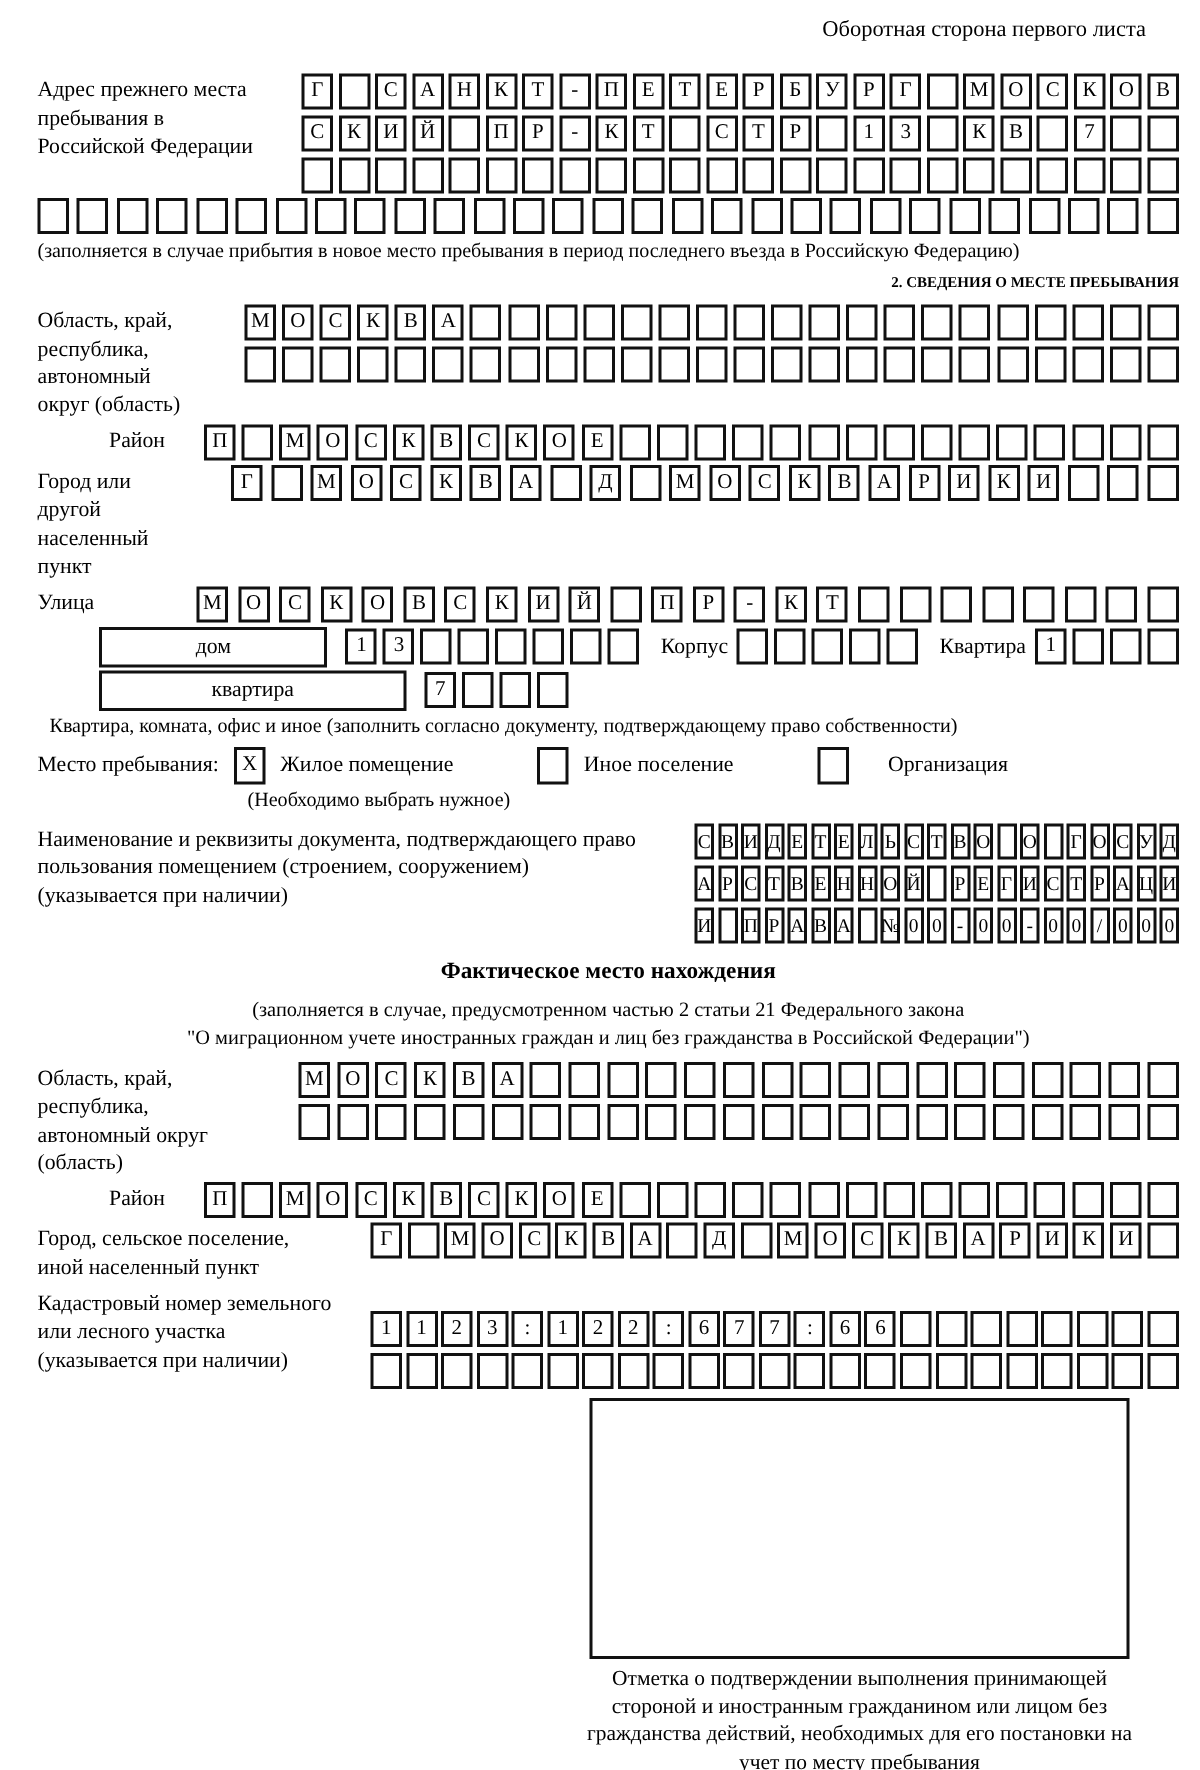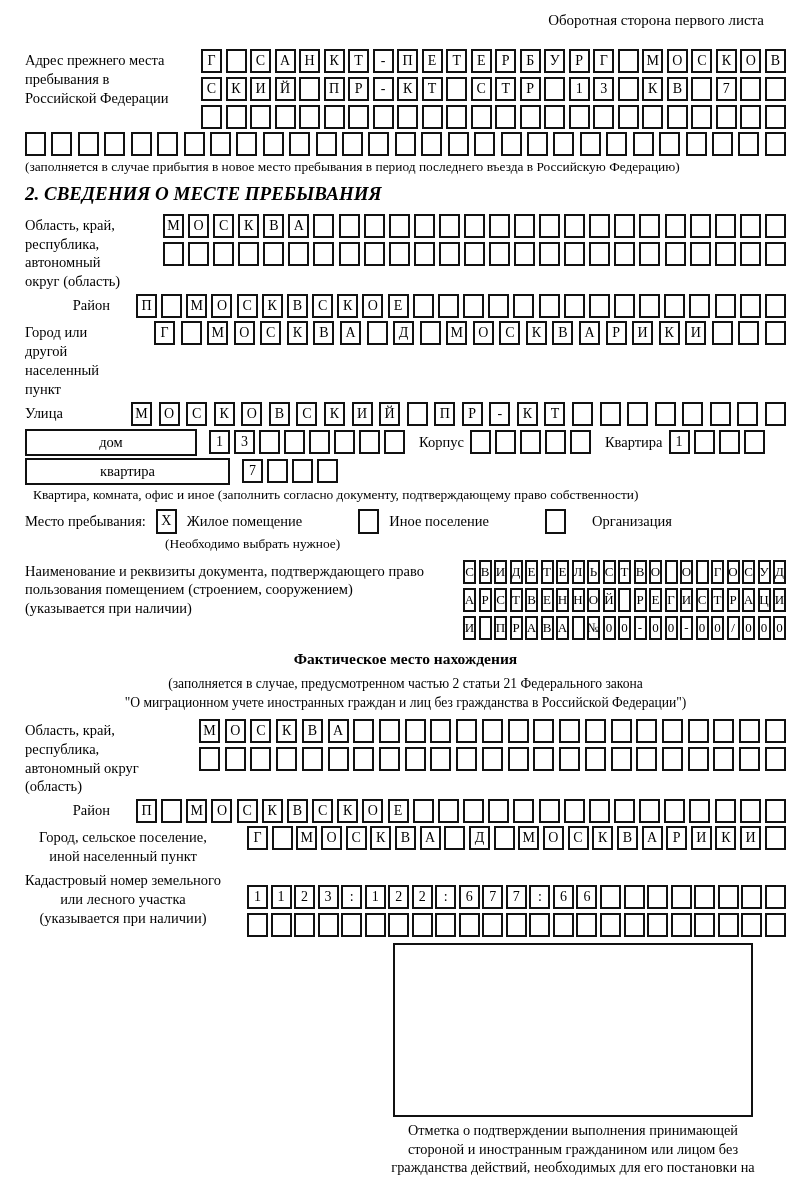--- a/index.html
+++ b/index.html
@@ -2,34 +2,34 @@
 <html><head>
 <meta charset="utf-8">
 <style>
   html,body{margin:0;padding:0;background:#fff;color:#000;}
   body{width:800px;height:1180px;font-family:"Liberation Serif","DejaVu Serif",serif;-webkit-font-smoothing:antialiased;}
   .page{box-sizing:border-box;width:800px;height:1180px;padding:12px 14px 0 25px;overflow:hidden;}
   .corner{ text-align:right;font-size:15px;padding-right:22px;margin-bottom:20px;}
   .field{display:flex;align-items:flex-start;margin-bottom:3px;gap:26px;}
   .label{font-size:14.5px;line-height:1.3;flex:0 0 auto;padding-top:2px;}
   .w150{width:150px;} .w112{width:112px;} .w85{width:85px;text-align:right;} .w100{width:103px;}
-  .w80{width:80px;} .w148{width:148px;} .w196{width:196px;text-align:center;} .w410{width:412px;padding-right:8px;box-sizing:border-box;}
+  .w80{width:80px;} .w148{width:148px;} .w196{width:196px;} .w410{width:412px;padding-right:8px;box-sizing:border-box;}
   .rows{flex:1 1 auto;min-width:0;}
   .boxrow{display:flex;justify-content:space-between;margin-bottom:4px;}
   .cell{box-sizing:border-box;width:21px;height:24px;border:2px solid #111;
         display:flex;align-items:center;justify-content:center;
         font-size:14px;line-height:1;background:#fff;}
   .small .cell{width:13px;height:24px;border-width:2px;font-size:13px;}
   .fullrow{margin-bottom:3px;}
   .note{font-size:13.4px;line-height:1.25;}
   .center{text-align:left;}
-  .h2{font-size:19px;font-weight:bold;text-align:left;margin:7px 0 9px 0;font-style:italic;}
+  .h2{font-size:10px;font-weight:bold;text-align:right;margin:7px 0 9px 0;}
   .h3{font-size:15.5px;font-weight:bold;text-align:center;margin:10px 0 6px 0;}
   .inline-row{display:flex;align-items:center;margin-bottom:2px;}
-  .rect{box-sizing:border-box;height:27px;border:2px solid #111;display:flex;align-items:center;justify-content:center;font-size:14.5px;background:#fff;}
+  .rect{box-sizing:border-box;height:27px;border:2px solid #111;display:flex;align-items:center;justify-content:center;font-size:14.5px;background:#fff;margin-left:41px;}
   .rect-dom{width:172px;margin-right:12px;}
   .rect-kv{width:205px;margin-right:12px;}
   .cellgroup{display:flex;gap:4px;}
   .mid-label{font-size:14.5px;margin:0 6px 0 14px;}
   .subnote{font-size:13.4px;margin:1px 0 6px 8px;}
   .chk{box-sizing:border-box;width:21px;height:25px;border:2px solid #111;display:flex;align-items:center;justify-content:center;font-size:14px;}
   .opt-label{font-size:14.5px;}
   .choose-note{font-size:13.4px;margin:2px 0 8px 140px;}
   .fact-note{font-size:13.6px;text-align:center;line-height:1.45;margin-bottom:6px;}
   .stamp-box{box-sizing:border-box;width:360px;height:174px;border:2px solid #111;margin:6px 0 4px 368px;}

